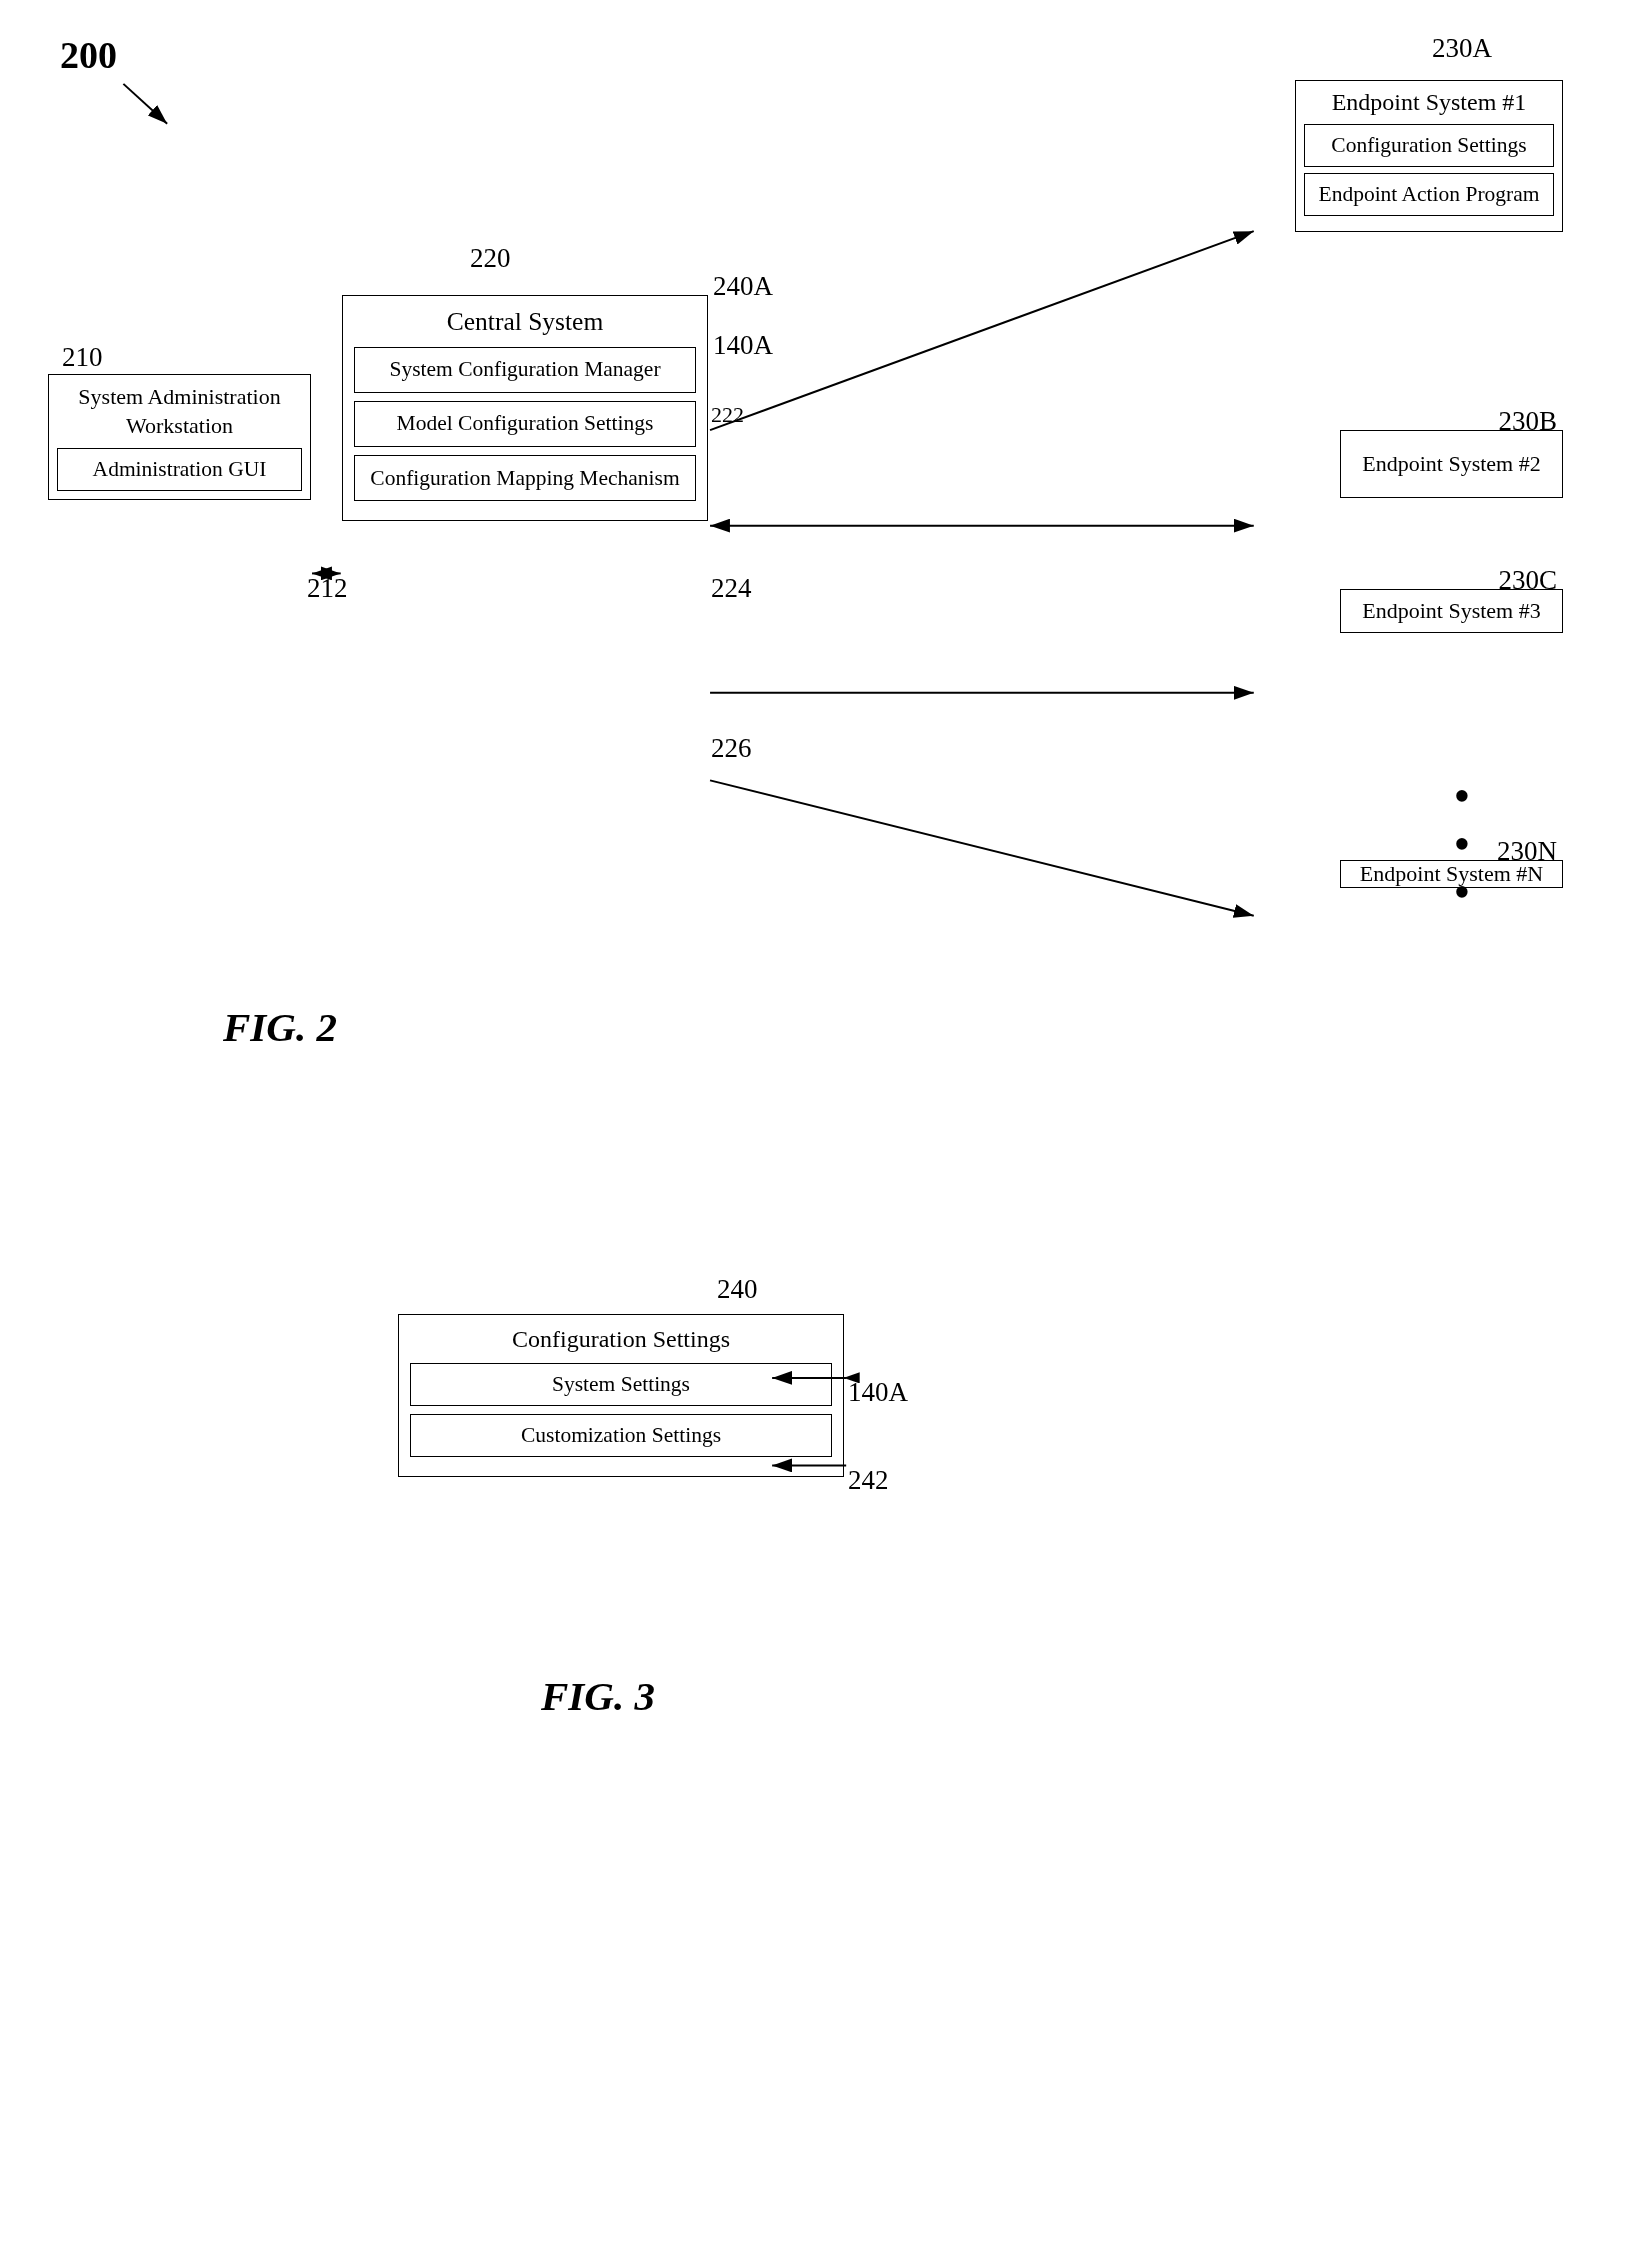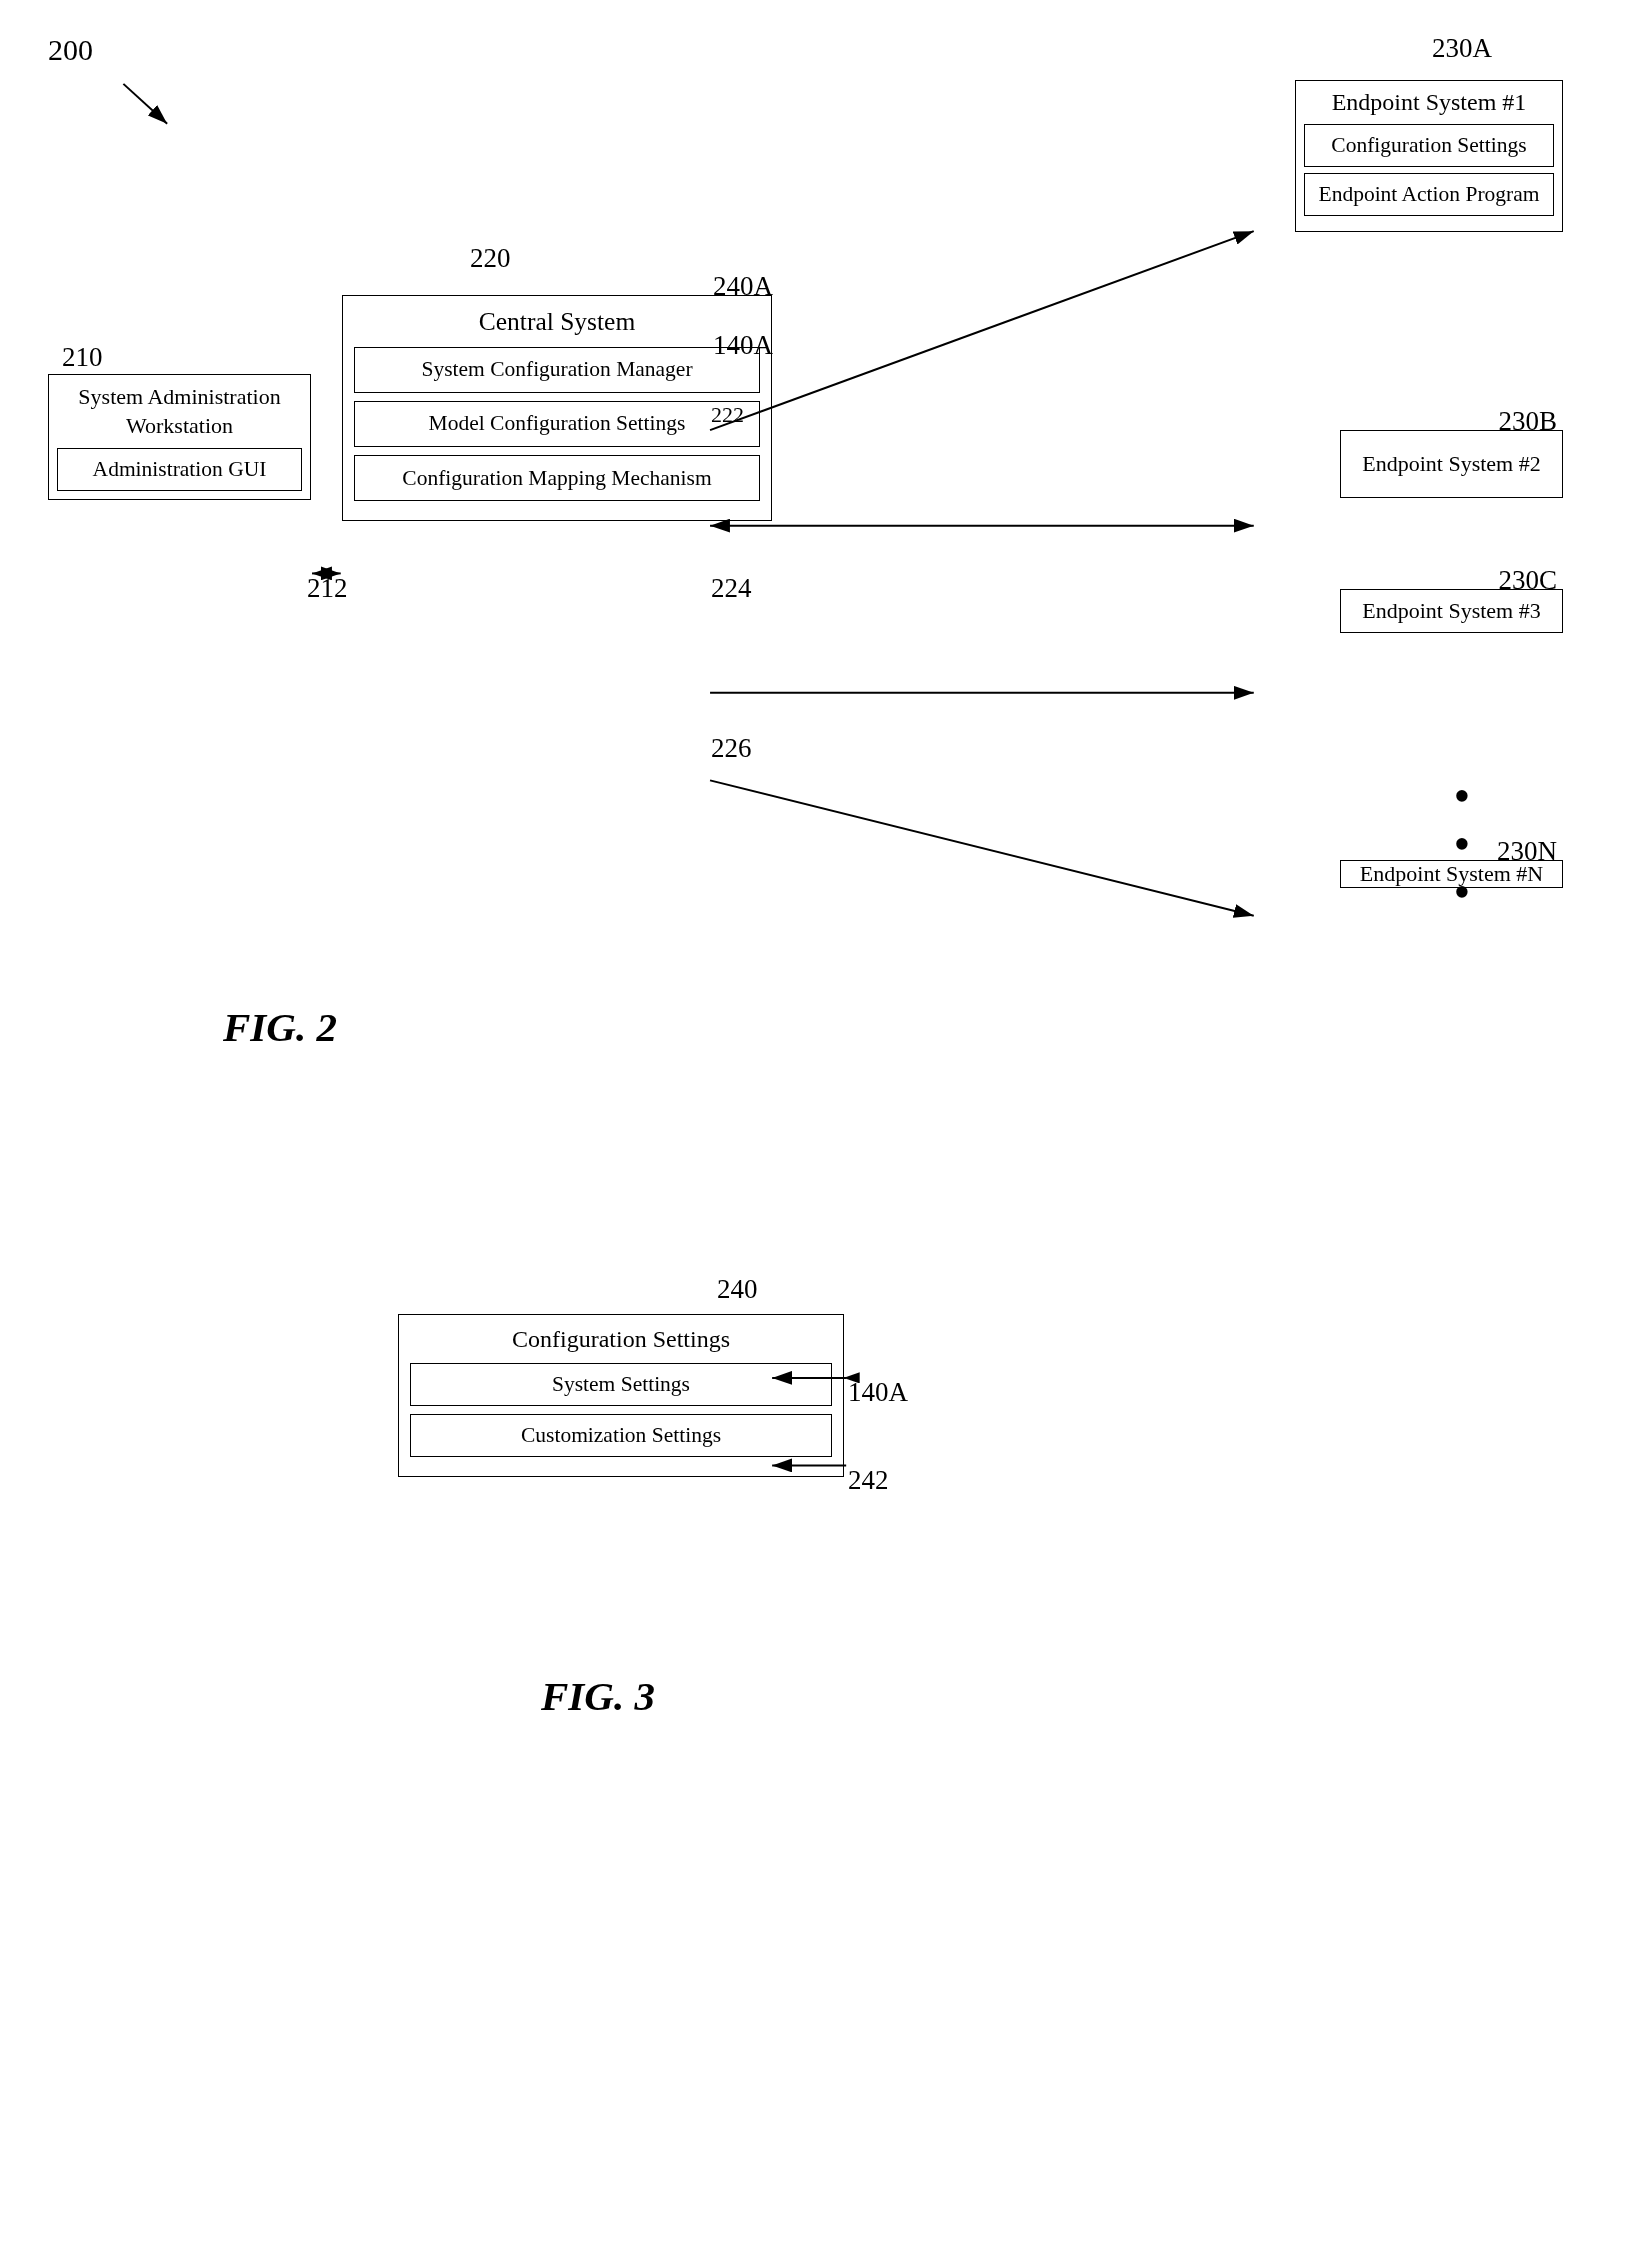--- a/index.html
+++ b/index.html
@@ -17,23 +17,23 @@
       width: 1643px;
       height: 2261px;
     }
 
     
 
     
     .label-200 {
       position: absolute;
       top: 33px;
-      left: 48px;
-      font-size: 30px;
-      font-weight: normal;
+      left: 60px;
+      font-size: 38px;
+      font-weight: bold;
     }
 
     
     .label-230A {
       position: absolute;
       top: 33px;
       right: 151px;
       font-size: 27px;
     }
 
@@ -73,21 +73,21 @@
       top: 330px;
       left: 713px;
       font-size: 27px;
     }
 
     
     .box-central {
       position: absolute;
       top: 295px;
       left: 342px;
-      width: 430px;
+      width: 366px;
       border: 1.6px solid #000;
       padding: 11px 11px 11px 11px;
     }
     .box-central-title {
       text-align: center;
       font-size: 25.5px;
       margin-bottom: 9.6px;
     }
     .box-inner-central {
       border: 1.6px solid #000;

